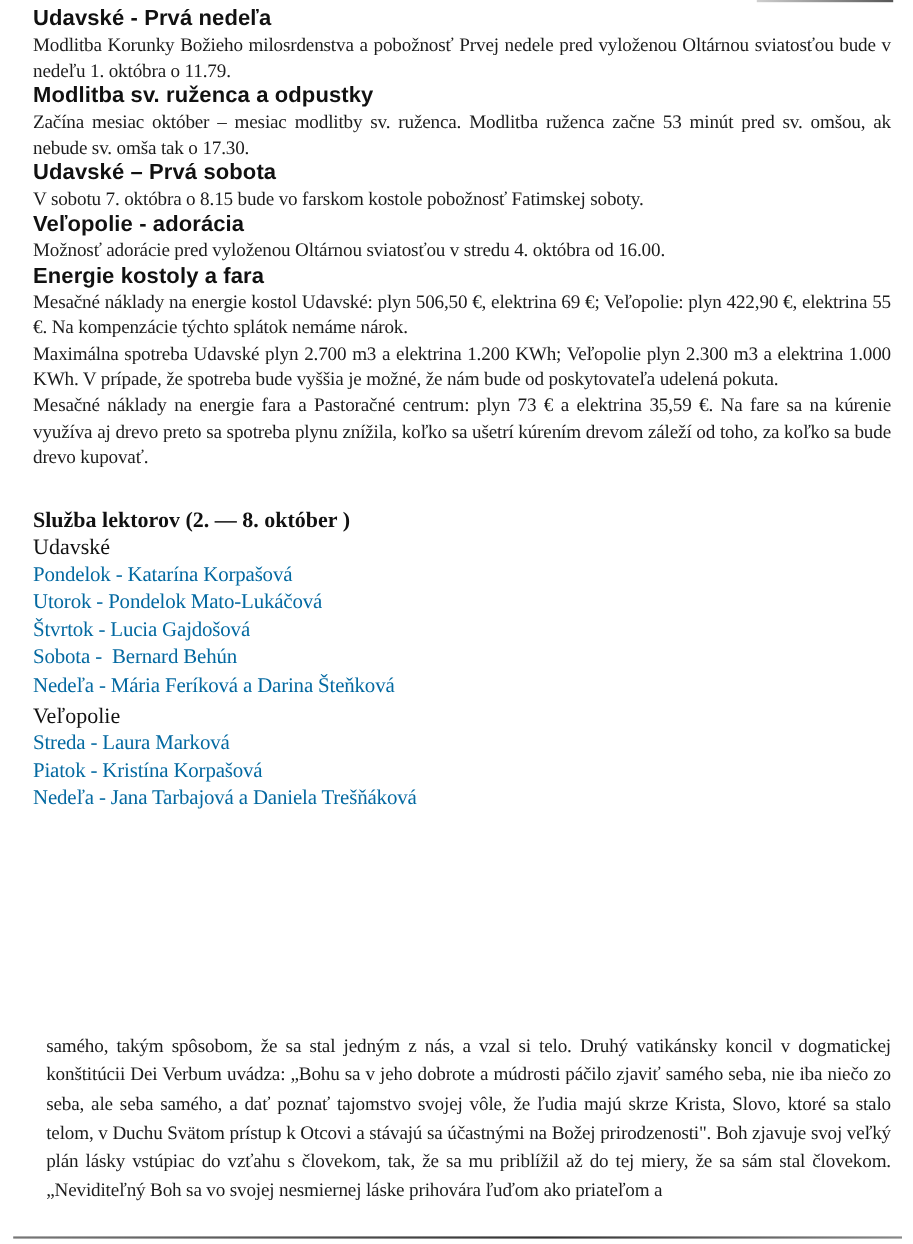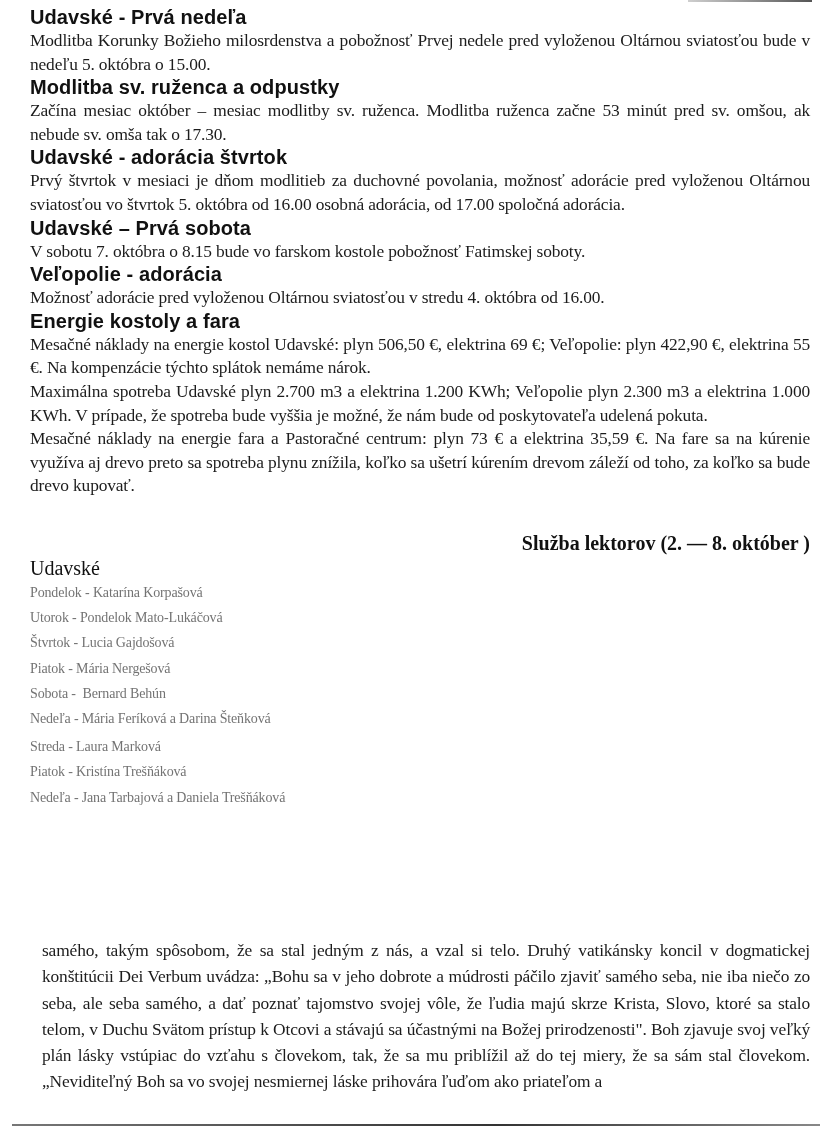--- a/index.html
+++ b/index.html
@@ -40,32 +40,32 @@
     }
     .p {
       font-size: 17.4px;
       line-height: 23.6px;
       margin: 0;
       text-align: justify;
       letter-spacing: -0.15px;
       color: #1c1c1c;
     }
     .center-h {
-      text-align: right;
+      text-align: left;
       font-weight: bold;
       font-size: 20px;
       line-height: 26px;
       margin: 32px 0 0 0;
       color: #111;
     }
     .list-line {
-      font-size: 14px;
+      font-size: 19px;
       line-height: 25.2px;
       margin: 0;
-      color: #737373;
+      color: #0369a1;
       letter-spacing: -0.15px;
     }
     .sub-h {
       font-weight: normal;
       font-size: 20px;
       line-height: 24px;
       margin: 0;
       color: #111;
     }
     .final {
@@ -89,32 +89,28 @@
   </style>
 </head>
 <body>
 
 <div class="top-rule"></div>
 
 <div class="page">
 
   <section>
     <h2 class="h">Udavské - Prvá nedeľa</h2>
-    <p class="p">Modlitba Korunky Božieho milosrdenstva a pobožnosť Prvej nedele pred vyloženou Oltárnou sviatosťou bude v nedeľu 5. októbra o 15.00.</p>
+    <p class="p">Modlitba Korunky Božieho milosrdenstva a pobožnosť Prvej nedele pred vyloženou Oltárnou sviatosťou bude v nedeľu 1. októbra o 11.79.</p>
   </section>
 
   <section>
     <h2 class="h">Modlitba sv. ruženca a odpustky</h2>
     <p class="p">Začína mesiac október – mesiac modlitby sv. ruženca. Modlitba ruženca začne 53 minút pred sv. omšou, ak nebude sv. omša tak o 17.30.</p>
   </section>
 
-  <section>
-    <h2 class="h">Udavské - adorácia štvrtok</h2>
-    <p class="p">Prvý štvrtok v mesiaci je dňom modlitieb za duchovné povolania, možnosť adorácie pred vyloženou Oltárnou sviatosťou vo štvrtok 5. októbra od 16.00 osobná adorácia, od 17.00 spoločná adorácia.</p>
-  </section>
 
   <section>
     <h2 class="h">Udavské – Prvá sobota</h2>
     <p class="p">V sobotu 7. októbra o 8.15 bude vo farskom kostole pobožnosť Fatimskej soboty.</p>
   </section>
 
   <section>
     <h2 class="h">Veľopolie - adorácia</h2>
     <p class="p">Možnosť adorácie pred vyloženou Oltárnou sviatosťou v stredu 4. októbra od 16.00.</p>
   </section>
@@ -127,28 +123,28 @@
   </section>
 
   <section>
     <h2 class="center-h">Služba lektorov (2. — 8. október )</h2>
 
     <div>
       <h3 class="sub-h">Udavské</h3>
       <p class="list-line">Pondelok - Katarína Korpašová</p>
       <p class="list-line">Utorok - Pondelok Mato-Lukáčová</p>
       <p class="list-line">Štvrtok - Lucia Gajdošová</p>
-      <p class="list-line">Piatok - Mária Nergešová</p>
       <p class="list-line" style="white-space: pre;">Sobota -  Bernard Behún</p>
       <p class="list-line">Nedeľa - Mária Feríková a Darina Šteňková</p>
     </div>
 
     <div style="margin-top: 3px;">
+      <h3 class="sub-h">Veľopolie</h3>
       <p class="list-line">Streda - Laura Marková</p>
-      <p class="list-line">Piatok - Kristína Trešňáková</p>
+      <p class="list-line">Piatok - Kristína Korpašová</p>
       <p class="list-line">Nedeľa - Jana Tarbajová a Daniela Trešňáková</p>
     </div>
   </section>
 </div>
 
 <div class="final">
   <p class="p">samého, takým spôsobom, že sa stal jedným z nás, a vzal si telo. Druhý vatikánsky koncil v dogmatickej konštitúcii Dei Verbum uvádza: „Bohu sa v jeho dobrote a múdrosti páčilo zjaviť samého seba, nie iba niečo zo seba, ale seba samého, a dať poznať tajomstvo svojej vôle, že ľudia majú skrze Krista, Slovo, ktoré sa stalo telom, v Duchu Svätom prístup k Otcovi a stávajú sa účastnými na Božej prirodzenosti". Boh zjavuje svoj veľký plán lásky vstúpiac do vzťahu s človekom, tak, že sa mu priblížil až do tej miery, že sa sám stal človekom. „Neviditeľný Boh sa vo svojej nesmiernej láske prihovára ľuďom ako priateľom a</p>
 </div>
 
 <div class="bottom-rule"></div>

